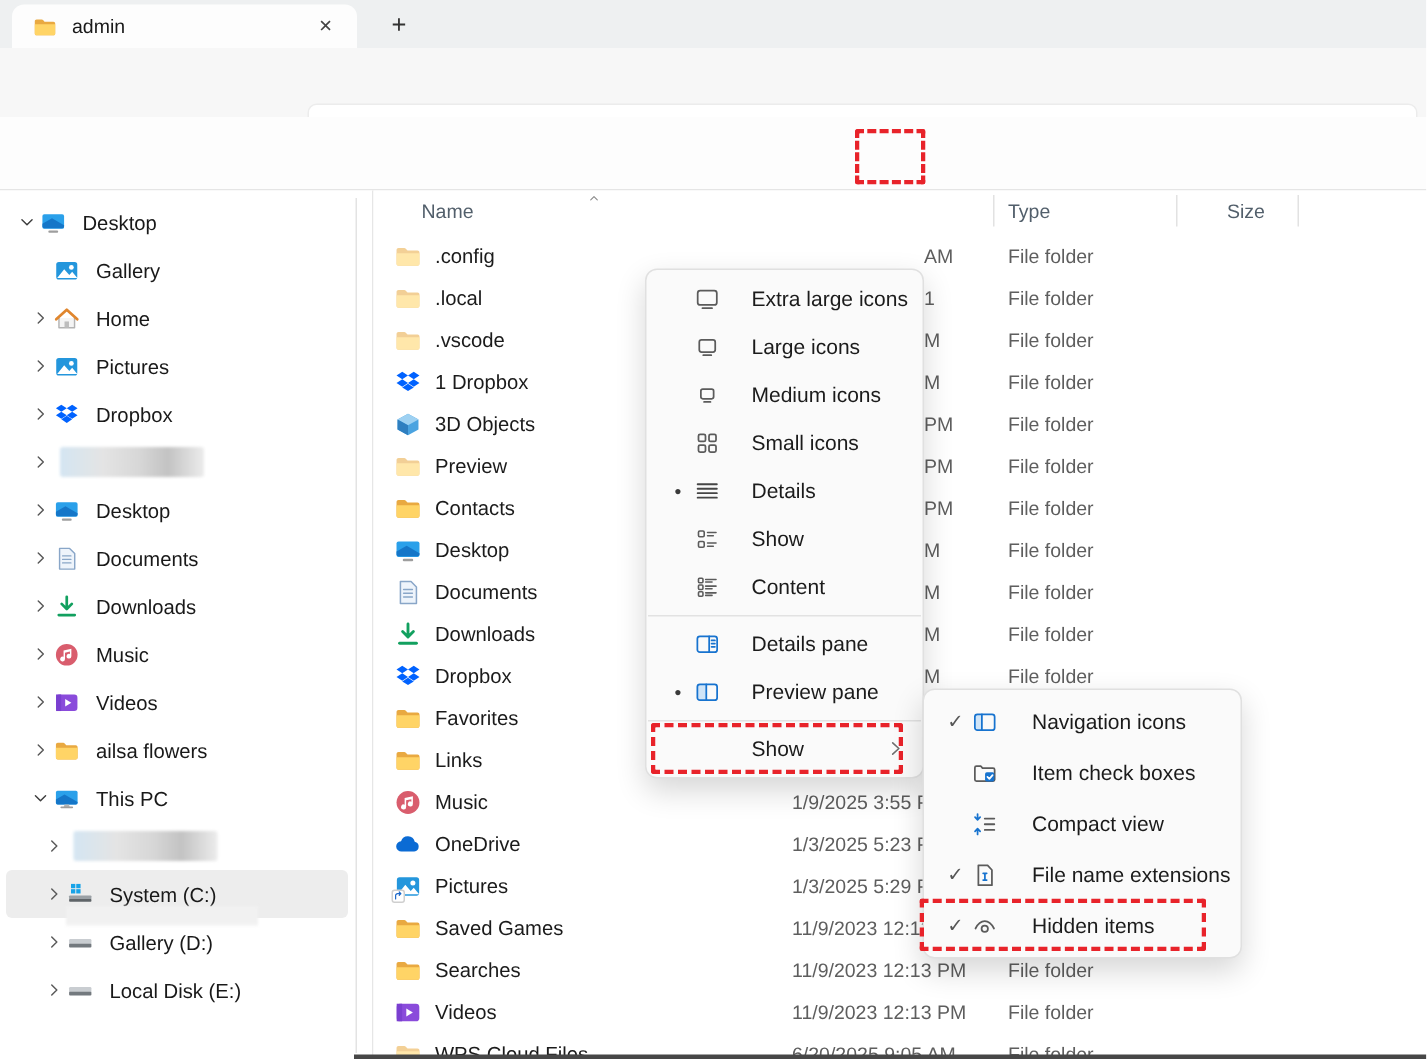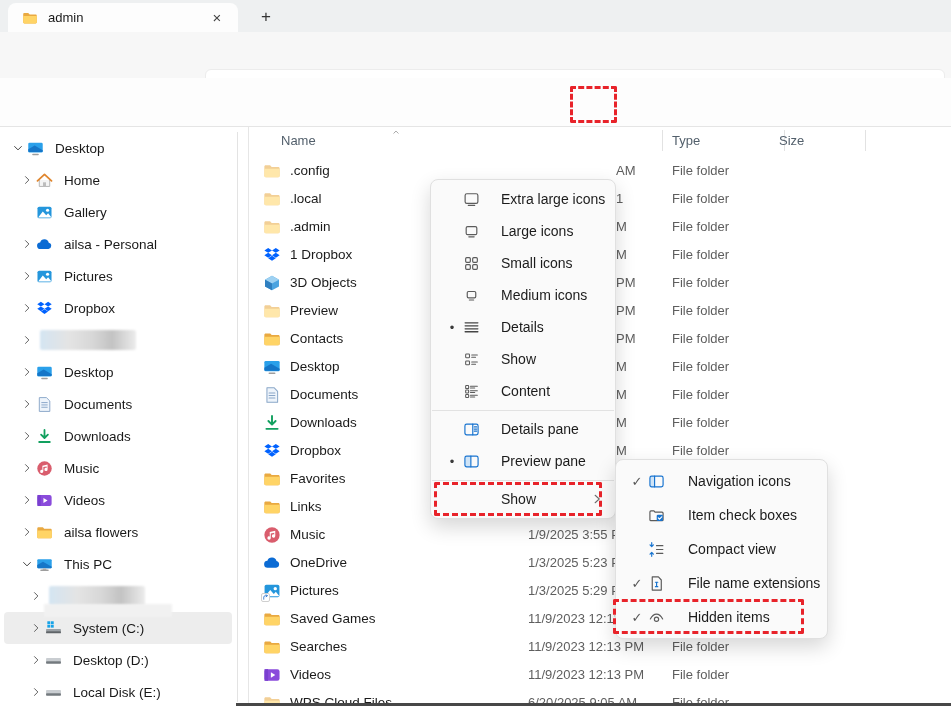--- a/index.html
+++ b/index.html
@@ -299,63 +299,48 @@
               <svg viewBox="0 0 16 16" fill="none" stroke-linecap="round" stroke-linejoin="round">
                 <rect x="1.2" y="2.6" width="13.6" height="9.2" rx="1.2" fill="#2aa0ea"></rect>
                 <path d="M1.2 8.6l6-3.4 7.6 4.4v.6c0 .7-.5 1.2-1.2 1.2H2.4c-.7 0-1.2-.5-1.2-1.2z" fill="#1576c8"></path>
                 <path d="M5.6 13.6h4.8" stroke="#9e9e9e" stroke-width="1.4"></path>
               </svg>
             </span>
           </span>
           <span class="s-label">Desktop</span>
         </div>
         <div class="side-row" style="padding-left:14px">
+          <span class="s-chev"></span>
+          <span class="s-icon">
+            <span class="icon" style="width:17px;height:17px">
+              <svg viewBox="0 0 16 16" fill="none" stroke-linecap="round" stroke-linejoin="round">
+                <rect x="1.4" y="2.5" width="13.2" height="11" rx="1.6" fill="#2496dc"></rect>
+                <circle cx="10.9" cy="5.9" r="1.5" fill="#fff"></circle>
+                <path d="M2 12.6 6.4 7l3.2 3.7 1.8-2 3.2 3.9z" fill="#fff"></path>
+              </svg>
+            </span>
+          </span>
+          <span class="s-label">Gallery</span>
+        </div>
+        <div class="side-row" style="padding-left:14px">
           <span class="s-chev icon" style="padding:3px">
             <svg viewBox="0 0 16 16" fill="none" stroke-linecap="round" stroke-linejoin="round">
               <path d="M6 3.5 10.5 8 6 12.5" stroke="#5a5a5a" stroke-width="1.3"></path>
             </svg>
           </span>
           <span class="s-icon">
             <span class="icon" style="width:17px;height:17px">
               <svg viewBox="0 0 16 16" fill="none" stroke-linecap="round" stroke-linejoin="round">
                 <path d="M3.1 7.6v6h9.8v-6" fill="#f4f4f4" stroke="#b3b3b3" stroke-width=".9"></path>
                 <path d="M1.4 8.3 8 2.3l6.6 6" stroke="#e0862e" stroke-width="1.7"></path>
                 <rect x="6.6" y="9.7" width="2.8" height="3.9" fill="#bdbdbd"></rect>
               </svg>
             </span>
           </span>
           <span class="s-label">Home</span>
-        </div>
-        <div class="side-row" style="padding-left:14px">
-          <span class="s-chev"></span>
-          <span class="s-icon">
-            <span class="icon" style="width:17px;height:17px">
-              <svg viewBox="0 0 16 16" fill="none" stroke-linecap="round" stroke-linejoin="round">
-                <rect x="1.4" y="2.5" width="13.2" height="11" rx="1.6" fill="#2496dc"></rect>
-                <circle cx="10.9" cy="5.9" r="1.5" fill="#fff"></circle>
-                <path d="M2 12.6 6.4 7l3.2 3.7 1.8-2 3.2 3.9z" fill="#fff"></path>
-              </svg>
-            </span>
-          </span>
-          <span class="s-label">Gallery</span>
-        </div>
-        <div class="side-row" style="padding-left:14px">
-          <span class="s-chev icon" style="padding:3px">
-            <svg viewBox="0 0 16 16" fill="none" stroke-linecap="round" stroke-linejoin="round">
-              <path d="M6 3.5 10.5 8 6 12.5" stroke="#5a5a5a" stroke-width="1.3"></path>
-            </svg>
-          </span>
-          <span class="s-icon">
-            <span class="icon" style="width:17px;height:17px">
-              <svg viewBox="0 0 16 16" fill="none" stroke-linecap="round" stroke-linejoin="round">
-                <path d="M4.3 12.2a3.1 3.1 0 0 1-.4-6.2A4.2 4.2 0 0 1 12 6.3a3 3 0 0 1-.3 5.9z" fill="#0b6bd4"></path>
-              </svg>
-            </span>
-          </span>
-          <span class="s-label">ailsa - Personal</span>
         </div>
         <div class="side-row" style="padding-left:14px">
           <span class="s-chev icon" style="padding:3px">
             <svg viewBox="0 0 16 16" fill="none" stroke-linecap="round" stroke-linejoin="round">
               <path d="M6 3.5 10.5 8 6 12.5" stroke="#5a5a5a" stroke-width="1.3"></path>
             </svg>
           </span>
           <span class="s-icon">
             <span class="icon" style="width:17px;height:17px">
               <svg viewBox="0 0 16 16" fill="none" stroke-linecap="round" stroke-linejoin="round">
@@ -550,21 +535,21 @@
             </svg>
           </span>
           <span class="s-icon">
             <span class="icon" style="width:17px;height:17px">
               <svg viewBox="0 0 16 16" fill="none" stroke-linecap="round" stroke-linejoin="round">
                 <rect x="1" y="5.6" width="14" height="3.6" rx=".8" fill="#c9cdd1"></rect>
                 <rect x="1" y="8.6" width="14" height="2.4" rx=".6" fill="#73797e"></rect>
               </svg>
             </span>
           </span>
-          <span class="s-label">Desktop (D:)</span>
+          <span class="s-label">Gallery (D:)</span>
         </div>
         <div class="side-row" style="padding-left:23px">
           <span class="s-chev icon" style="padding:3px">
             <svg viewBox="0 0 16 16" fill="none" stroke-linecap="round" stroke-linejoin="round">
               <path d="M6 3.5 10.5 8 6 12.5" stroke="#5a5a5a" stroke-width="1.3"></path>
             </svg>
           </span>
           <span class="s-icon">
             <span class="icon" style="width:17px;height:17px">
               <svg viewBox="0 0 16 16" fill="none" stroke-linecap="round" stroke-linejoin="round">
@@ -584,21 +569,21 @@
     <div class="fl-header">
       <span class="fl-h-label" style="left:32px">Name</span>
       <span class="fl-caret icon">
           <svg viewBox="0 0 16 16" fill="none" stroke-linecap="round" stroke-linejoin="round">
             <path d="M4.5 10 8 6.5l3.5 3.5" stroke="#8a8a8a" stroke-width="1.2"></path>
           </svg>
         </span>
       <div class="fl-div" style="left:413px"></div>
       <span class="fl-h-label" style="left:423px">Type</span>
       <div class="fl-div" style="left:535px"></div>
-      <span class="fl-h-label" style="left:530px">Size</span>
+      <span class="fl-h-label" style="left:569px">Size</span>
       <div class="fl-div" style="left:616px"></div>
     </div>
     <div class="rows">
         <div class="file-row">
           <span class="ficon icon faded" style="position:absolute">
             <svg viewBox="0 0 16 16" fill="none" stroke-linecap="round" stroke-linejoin="round">
               <path d="M1.2 4.2c0-.7.5-1.2 1.2-1.2h3.4c.4 0 .7.1.9.4l1 1.1h5.9c.7 0 1.2.5 1.2 1.2v6.6c0 .7-.5 1.2-1.2 1.2H2.4c-.7 0-1.2-.5-1.2-1.2z" fill="#e9a941"></path>
               <path d="M1.2 6.1h13.6v6.2c0 .7-.5 1.2-1.2 1.2H2.4c-.7 0-1.2-.5-1.2-1.2z" fill="#ffd466"></path>
             </svg>
           </span>
@@ -617,21 +602,21 @@
           <span class="fdate frag">1</span>
           <span class="ftype">File folder</span>
         </div>
         <div class="file-row">
           <span class="ficon icon faded" style="position:absolute">
             <svg viewBox="0 0 16 16" fill="none" stroke-linecap="round" stroke-linejoin="round">
               <path d="M1.2 4.2c0-.7.5-1.2 1.2-1.2h3.4c.4 0 .7.1.9.4l1 1.1h5.9c.7 0 1.2.5 1.2 1.2v6.6c0 .7-.5 1.2-1.2 1.2H2.4c-.7 0-1.2-.5-1.2-1.2z" fill="#e9a941"></path>
               <path d="M1.2 6.1h13.6v6.2c0 .7-.5 1.2-1.2 1.2H2.4c-.7 0-1.2-.5-1.2-1.2z" fill="#ffd466"></path>
             </svg>
           </span>
-          <span class="fname">.admin</span>
+          <span class="fname">.vscode</span>
           <span class="fdate frag">M</span>
           <span class="ftype">File folder</span>
         </div>
         <div class="file-row">
           <span class="ficon icon" style="position:absolute">
             <svg viewBox="0 0 16 16" fill="none" stroke-linecap="round" stroke-linejoin="round">
               <g fill="#0062ff">
                 <path d="M4.6 1.7 8 3.9 4.6 6.1 1.2 3.9z"></path>
                 <path d="M11.4 1.7 14.8 3.9 11.4 6.1 8 3.9z"></path>
                 <path d="M4.6 6.1 8 8.3 4.6 10.5 1.2 8.3z"></path>
@@ -858,42 +843,42 @@
             </svg>
           </span>
         </span>
         <span class="m-label">Large icons</span>
       </div>
       <div class="m-item">
         <span class="m-bullet"></span>
         <span class="m-icon">
           <span class="icon" style="width:17px;height:17px">
             <svg viewBox="0 0 16 16" fill="none" stroke-linecap="round" stroke-linejoin="round">
+              <rect x="4" y="4.2" width="8" height="6" rx="1.2" stroke="#5b5b5b" stroke-width="1.1"></rect>
+              <path d="M6 12.2h4" stroke="#5b5b5b" stroke-width="1.1"></path>
+            </svg>
+          </span>
+        </span>
+        <span class="m-label">Medium icons</span>
+      </div>
+      <div class="m-item">
+        <span class="m-bullet"></span>
+        <span class="m-icon">
+          <span class="icon" style="width:17px;height:17px">
+            <svg viewBox="0 0 16 16" fill="none" stroke-linecap="round" stroke-linejoin="round">
               <g stroke="#5b5b5b" stroke-width="1.1">
                 <rect x="2.5" y="2.5" width="4.4" height="4.4" rx="1"></rect>
                 <rect x="9.1" y="2.5" width="4.4" height="4.4" rx="1"></rect>
                 <rect x="2.5" y="9.1" width="4.4" height="4.4" rx="1"></rect>
                 <rect x="9.1" y="9.1" width="4.4" height="4.4" rx="1"></rect>
               </g>
             </svg>
           </span>
         </span>
         <span class="m-label">Small icons</span>
-      </div>
-      <div class="m-item">
-        <span class="m-bullet"></span>
-        <span class="m-icon">
-          <span class="icon" style="width:17px;height:17px">
-            <svg viewBox="0 0 16 16" fill="none" stroke-linecap="round" stroke-linejoin="round">
-              <rect x="4" y="4.2" width="8" height="6" rx="1.2" stroke="#5b5b5b" stroke-width="1.1"></rect>
-              <path d="M6 12.2h4" stroke="#5b5b5b" stroke-width="1.1"></path>
-            </svg>
-          </span>
-        </span>
-        <span class="m-label">Medium icons</span>
       </div>
       <div class="m-item">
         <span class="m-bullet">•</span>
         <span class="m-icon">
           <span class="icon" style="width:17px;height:17px">
             <svg viewBox="0 0 16 16" fill="none" stroke-linecap="round" stroke-linejoin="round">
               <path d="M2 3.6h12M2 6.4h12M2 9.2h12M2 12h12" stroke="#454545" stroke-width="1.2"></path>
             </svg>
           </span>
         </span>

